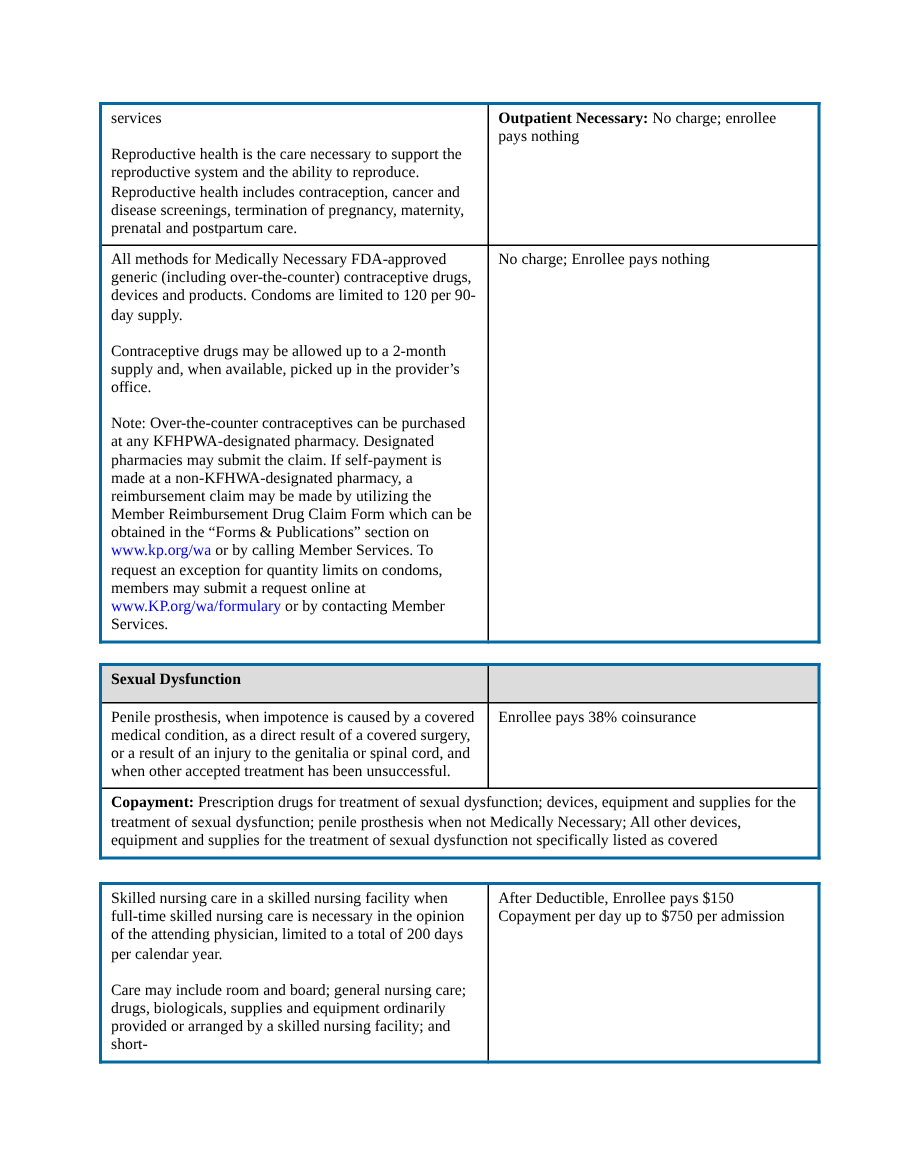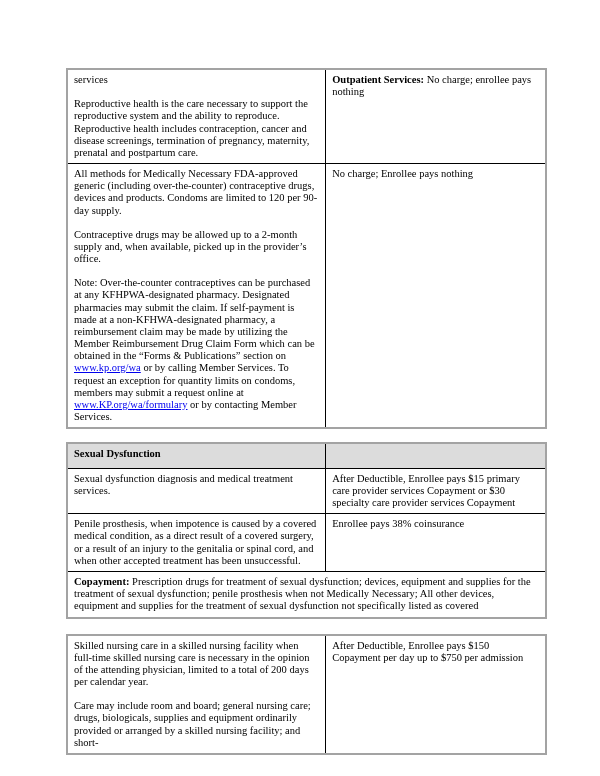--- a/index.html
+++ b/index.html
@@ -21,21 +21,21 @@
   .content {
     position: absolute;
     left: 66px;
     top: 0;
     width: 481px;
   }
   table.tbl {
     width: 481px;
     border-collapse: collapse;
     table-layout: fixed;
-    border: 2px solid #a3a3a3;
+    border: 2px solid #0369a1;
     padding-left: 46px;
   }
   table.tbl td {
     border: 1px solid #000000;
     vertical-align: top;
     padding: 4px 6px;
   }
   col.c-left  { width: 54%; }
   col.c-right { width: 46%; }
   .t1 { margin-top: 68px; }
@@ -53,21 +53,20 @@
     font-weight: bold;
   }
   p.cellp {
     margin: 0 0 12px 0;
   }
   p.cellp:last-child {
     margin-bottom: 0;
   }
   a.doclink {
     color: #0000ee;
-    text-decoration: underline;
     cursor: pointer;
   }
 </style>
 </head>
 <body>
 
 <div class="page">
   <div class="content">
 
     <table class="tbl t1">
@@ -75,21 +74,21 @@
           <col class="c-left">
           <col class="c-right">
         </colgroup>
       <tbody>
           <tr class="h94">
         <td>
           <p class="cellp">services</p>
           <p class="cellp">Reproductive health is the care necessary to support the reproductive system and the ability to reproduce. Reproductive health includes contraception, cancer and disease screenings, termination of pregnancy, maternity, prenatal and postpartum care.</p>
         </td>
         <td>
-          <p class="cellp"><strong>Outpatient Services:</strong><span> No charge; enrollee pays nothing</span></p>
+          <p class="cellp"><strong>Outpatient Necessary:</strong><span> No charge; enrollee pays nothing</span></p>
         </td>
       </tr>
       <tr class="h212">
         <td>
           <p class="cellp">All methods for Medically Necessary FDA-approved generic (including over-the-counter) contraceptive drugs, devices and products. Condoms are limited to 120 per 90-day supply.</p>
           <p class="cellp">Contraceptive drugs may be allowed up to a 2-month supply and, when available, picked up in the provider’s office.</p>
           <p class="cellp"><span>Note: Over-the-counter contraceptives can be purchased at any KFHPWA-designated pharmacy. Designated pharmacies may submit the claim. If self-payment is made at a non-KFHWA-designated pharmacy, a reimbursement claim may be made by utilizing the Member Reimbursement Drug Claim Form which can be obtained in the “Forms &amp; Publications” section on </span><a class="doclink">www.kp.org/wa</a><span> or by calling Member Services. To request an exception for quantity limits on condoms, members may submit a request online at </span><a class="doclink">www.KP.org/wa/formulary</a><span> or by contacting Member Services.</span></p>
         </td>
         <td>
           <p class="cellp">No charge; Enrollee pays nothing</p>
@@ -100,28 +99,20 @@
 
     <table class="tbl t2">
       <colgroup>
           <col class="c-left">
           <col class="c-right">
         </colgroup>
       <tbody>
           <tr class="hdr h26">
         <td><span>Sexual Dysfunction</span></td>
         <td></td>
-      </tr>
-      <tr class="h46">
-        <td>
-          <p class="cellp">Sexual dysfunction diagnosis and medical treatment services.</p>
-        </td>
-        <td>
-          <p class="cellp">After Deductible, Enrollee pays $15 primary care provider services Copayment or $30 specialty care provider services Copayment</p>
-        </td>
       </tr>
       <tr class="h58">
         <td>
           <p class="cellp">Penile prosthesis, when impotence is caused by a covered medical condition, as a direct result of a covered surgery, or a result of an injury to the genitalia or spinal cord, and when other accepted treatment has been unsuccessful.</p>
         </td>
         <td>
           <p class="cellp">Enrollee pays 38% coinsurance</p>
         </td>
       </tr>
       <tr class="h41">

